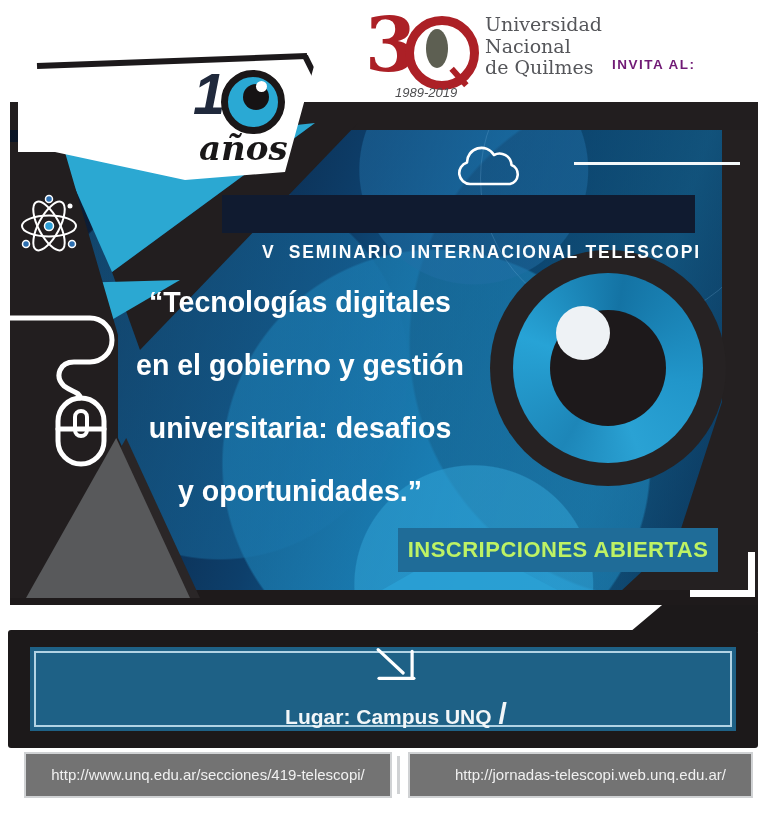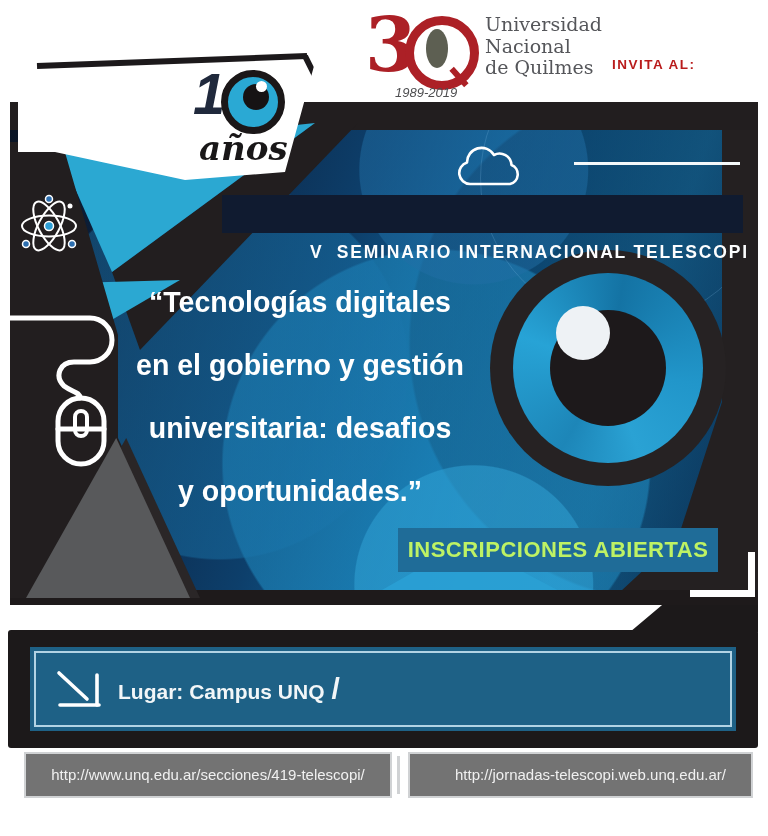--- a/index.html
+++ b/index.html
@@ -30,21 +30,21 @@
   .unq-three{position:absolute;left:0;top:0;font-family:"DejaVu Serif",serif;font-weight:bold;
              font-size:74px;line-height:74px;color:#ac2026;}
   .qring{position:absolute;left:40px;top:8px;width:56px;height:56px;border-radius:50%;border:9px solid #ac2026;}
   .qinner{position:absolute;left:12px;top:4px;width:22px;height:39px;border-radius:50%;background:#5d5f52;}
   .qtail{position:absolute;left:42px;top:41px;width:6px;height:22px;background:#ac2026;transform:rotate(-42deg);}
   .unq-years{position:absolute;left:30px;top:77px;font-family:Liberation Sans, sans-serif;font-style:italic;
              font-size:13px;color:#4e4e50;}
   .unq-name{position:absolute;left:120px;top:6px;font-family:"DejaVu Serif",serif;font-size:19px;
             line-height:21.5px;color:#55565a;}
   .invita{position:absolute;left:612px;top:57px;font-size:13.5px;font-weight:bold;letter-spacing:1.5px;
-          color:#b91c1c;z-index:6;}
+          color:#701a75;z-index:6;}
 
   
   .poster{position:absolute;left:10px;top:102px;width:748px;height:503px;background:#221e1f;
           overflow:hidden;z-index:10;}
   .blue-panel{position:absolute;left:0;top:26px;width:748px;height:466px;
     background:
       radial-gradient(circle 115px at 62% 9%,  rgba(32,110,165,.50) 99%, transparent 100%),
       radial-gradient(circle 190px at 28% 52%, rgba(26,118,172,.45) 99%, transparent 100%),
       radial-gradient(circle 215px at 57% 72%, rgba(34,148,203,.50) 99%, transparent 100%),
       radial-gradient(circle 120px at 62% 98%, rgba(62,176,222,.55) 99%, transparent 100%),
@@ -69,42 +69,42 @@
   .left-col{position:absolute;left:0;top:0;width:748px;height:503px;background:#221e1f;
             clip-path:polygon(0 40px,52px 40px,108px 233px,108px 336px,182px 496px,0 496px);}
   .bottom-strip{position:absolute;left:0;top:488px;width:748px;height:15px;background:#1e1a1b;}
   .tri-shadow{position:absolute;left:26px;top:336px;width:164px;height:160px;background:#2a2627;
               clip-path:polygon(55% 0,0 100%,100% 100%);}
   .gray-tri{position:absolute;left:16px;top:336px;width:164px;height:160px;background:#58595b;
             clip-path:polygon(55% 0,0 100%,100% 100%);}
   .hline{position:absolute;left:564px;top:60px;width:166px;height:3px;background:#f4f8fa;}
   .title-band{position:absolute;left:212px;top:93px;width:473px;height:38px;background:#101b30;
               color:#fcfdfe;font-weight:bold;font-size:17.5px;letter-spacing:1.8px;line-height:38px;
-              text-align:center;white-space:pre;padding-left:48px;}
+              text-align:center;white-space:pre;}
   .quote{position:absolute;left:90px;top:168px;width:400px;text-align:center;color:#ffffff;
          font-weight:bold;font-size:30px;line-height:63px;transform:scaleX(.95);white-space:nowrap;}
   .btn-insc{position:absolute;left:388px;top:426px;width:320px;height:44px;background:#1f6c98;
             color:#bef264;font-weight:bold;font-size:22px;letter-spacing:.5px;line-height:44px;
             text-align:center;cursor:pointer;}
   .bracket{position:absolute;left:680px;top:450px;width:58px;height:38px;
            border-right:7px solid #fff;border-bottom:7px solid #fff;}
   .icon-svg{position:absolute;}
 
   
   .gap-piece{position:absolute;left:630px;top:604px;width:128px;height:28px;background:#1c191a;z-index:5;
              clip-path:polygon(26% 0,100% 0,100% 100%,0 100%);}
 
   
   .event-bar{position:absolute;left:8px;top:630px;width:750px;height:118px;background:#1c191a;
              border-radius:3px;z-index:12;}
   .bar-teal{position:absolute;left:22px;top:17px;width:706px;height:84px;background:#1e6186;}
   .bar-border{position:absolute;left:4px;top:4px;right:4px;bottom:4px;
               border:2px solid rgba(205,232,245,.85);}
   .bar-content{position:absolute;left:0;top:0;width:100%;height:100%;display:flex;align-items:center;
-               padding-left:26px;box-sizing:border-box;gap:16px;color:#f2f6f8;}
+               padding-left:26px;box-sizing:border-box;gap:16px;color:#f2f6f8;flex-direction:column;}
   .bar-text{display:flex;align-items:baseline;gap:7px;white-space:nowrap;font-weight:bold;}
   .bt-sm{font-size:21px;}
   .bt-lg{font-size:30px;}
 
   
   .url-box{position:absolute;top:752px;height:46px;background:#737373;border:2px solid #d0d2d4;
            box-sizing:border-box;color:#f0f0f0;font-size:15px;text-align:center;line-height:42px;
            white-space:nowrap;z-index:12;cursor:pointer;}
   .url-left{left:24px;width:368px;}
   .url-right{left:408px;width:345px;padding-left:20px;}

